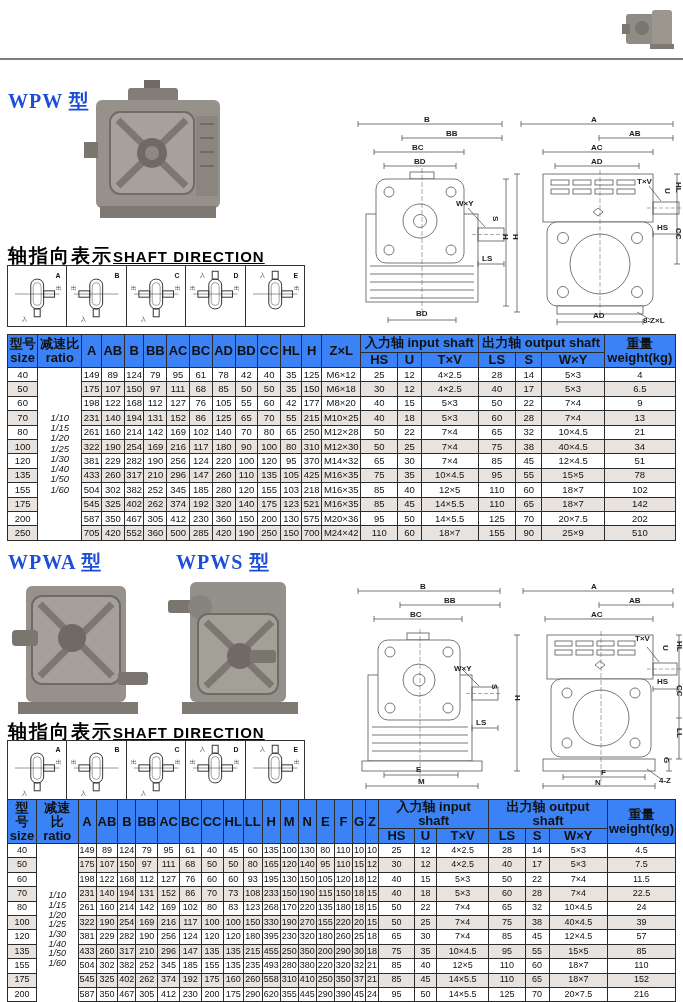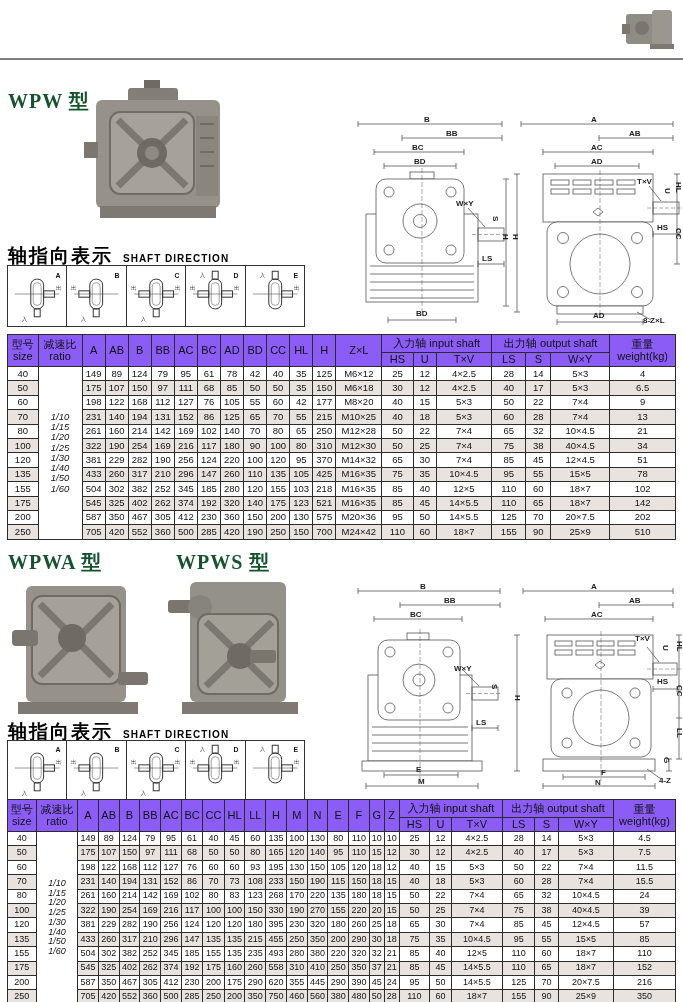--- a/index.html
+++ b/index.html
@@ -1,49 +1,49 @@
 <!DOCTYPE html>
 <html><head>
 <meta charset="utf-8">
 <style>
   html,body{margin:0;padding:0;background:#fff;}
   .page{position:relative;width:683px;height:1002px;background:#fff;overflow:hidden;
         font-family:"Liberation Sans",sans-serif;color:#111;}
   .top-rule{position:absolute;left:0;top:58px;width:683px;height:2px;background:#7e7e7e;}
   .top-photo{position:absolute;left:622px;top:4px;width:54px;height:48px;}
   .heading{position:absolute;font-family:"Liberation Serif",serif;font-weight:bold;
-           font-size:20px;letter-spacing:1px;color:#14532d;}
+           font-size:20px;letter-spacing:1px;color:#1d4ed8;}
   .h-wpw{left:8px;top:88px;}
   .h-wpwa{left:8px;top:549px;}
   .h-wpws{left:176px;top:549px;}
   .photo{position:absolute;}
   .photo-wpw{left:84px;top:78px;width:150px;height:160px;}
   .photo-wpwa{left:10px;top:576px;width:140px;height:142px;}
   .photo-wpws{left:168px;top:570px;width:140px;height:148px;}
   .drawing{position:absolute;}
   .d1{left:344px;top:116px;width:165px;height:214px;}
   .d2{left:511px;top:116px;width:172px;height:214px;}
   .d3{left:344px;top:583px;width:165px;height:207px;}
   .d4{left:513px;top:583px;width:170px;height:207px;}
   .dim-label{position:absolute;font-size:8px;font-weight:bold;color:#222;line-height:1;white-space:nowrap;}
   .dim-label.rot{writing-mode:vertical-rl;}
   .sd-title{position:absolute;font-weight:bold;color:#000;}
   .sd1{left:8px;top:243px;}
   .sd2{left:8px;top:719px;}
   .sd-title .zh{font-size:19px;letter-spacing:2px;}
-  .sd-title .en{font-size:10px;margin-left:10px;letter-spacing:1px;}
+  .sd-title .en{font-size:15px;letter-spacing:1px;text-decoration:underline;}
   .shaft-row{position:absolute;display:flex;border:1px solid #333;background:#fff;}
   .sr1{left:7px;top:265px;width:296px;height:60px;}
   .sr2{left:7px;top:740px;width:296px;height:58px;}
   .shaft-cell{flex:1;border-right:1px solid #333;}
   .shaft-cell:last-child{border-right:none;}
   .dim-table{position:absolute;border-collapse:collapse;background:#fff;}
   .dim-table th,.dim-table td{border:1px solid #2b2b2b;text-align:center;padding:0 1px;
         white-space:pre-line;line-height:1.08;color:#111;}
-  .dim-table th{font-weight:normal;background:#8b5cf6;font-size:11px;}
+  .dim-table th{font-weight:bold;background:#3b82f6;font-size:13px;}
   .dim-table thead tr:first-child th{height:17px;}
   .dim-table thead tr:last-child th{height:13px;}
   .dim-table td{height:13.4px;background:#fff;}
   .dim-table tbody tr:nth-child(even) td{background:#e8e3df;}
   .t1{left:7px;top:334px;width:669px;font-size:9.5px;}
   .t2{left:7px;top:799px;width:669px;font-size:9px;}
   .ratio-cell{background:#fff !important;line-height:2.12;vertical-align:middle;font-size:9.5px;font-style:italic;}
   .t2 .ratio-cell{font-size:9px;}
 </style>
 </head>
@@ -885,21 +885,21 @@
           <td>115</td>
           <td>150</td>
           <td>18</td>
           <td>15</td>
           <td>40</td>
           <td>18</td>
           <td>5×3</td>
           <td>60</td>
           <td>28</td>
           <td>7×4</td>
-          <td>15.5</td>
+          <td>22.5</td>
         </tr>
         <tr>
           <td>80</td>
           <td>261</td>
           <td>160</td>
           <td>214</td>
           <td>142</td>
           <td>169</td>
           <td>102</td>
           <td>80</td>

